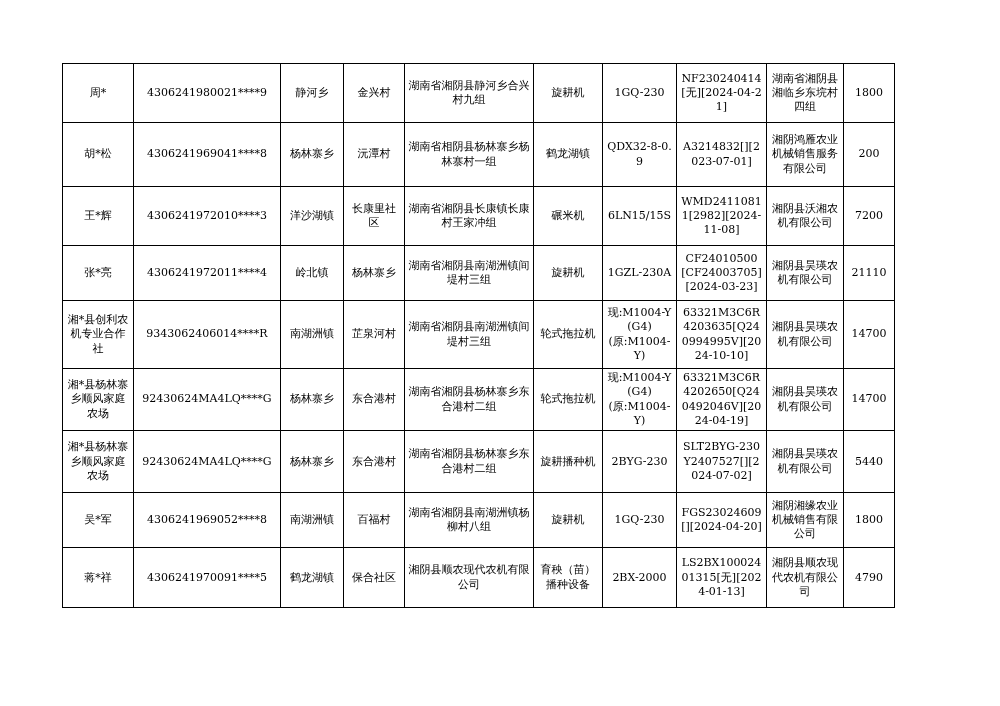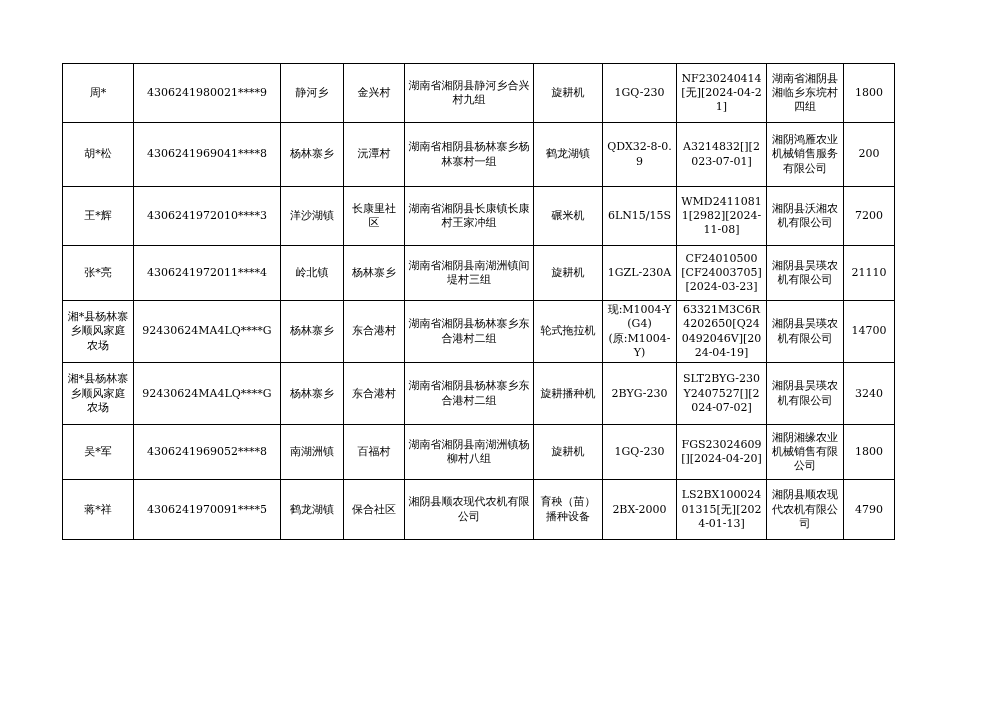--- a/index.html
+++ b/index.html
@@ -95,20 +95,33 @@
           <td>4306241972011****4</td>
           <td>岭北镇</td>
           <td>杨林寨乡</td>
           <td>湖南省湘阴县南湖洲镇间堤村三组</td>
           <td>旋耕机</td>
           <td>1GZL-230A</td>
           <td>CF24010500[CF24003705][2024-03-23]</td>
           <td>湘阴县昊瑛农机有限公司</td>
           <td>21110</td>
         </tr>
+        <tr style="height: 68px;">
+          <td>湘*县创利农机专业合作社</td>
+          <td>9343062406014****R</td>
+          <td>南湖洲镇</td>
+          <td>芷泉河村</td>
+          <td>湖南省湘阴县南湖洲镇间堤村三组</td>
+          <td>轮式拖拉机</td>
+          <td>现:M1004-Y(G4)
+(原:M1004-Y)</td>
+          <td>63321M3C6R4203635[Q240994995V][2024-10-10]</td>
+          <td>湘阴县昊瑛农机有限公司</td>
+          <td>14700</td>
+        </tr>
         <tr style="height: 57px;">
           <td>湘*县杨林寨乡顺风家庭农场</td>
           <td>92430624MA4LQ****G</td>
           <td>杨林寨乡</td>
           <td>东合港村</td>
           <td>湖南省湘阴县杨林寨乡东合港村二组</td>
           <td>轮式拖拉机</td>
           <td>现:M1004-Y(G4)
 (原:M1004-Y)</td>
           <td>63321M3C6R4202650[Q240492046V][2024-04-19]</td>
@@ -118,21 +131,21 @@
         <tr style="height: 62px;">
           <td>湘*县杨林寨乡顺风家庭农场</td>
           <td>92430624MA4LQ****G</td>
           <td>杨林寨乡</td>
           <td>东合港村</td>
           <td>湖南省湘阴县杨林寨乡东合港村二组</td>
           <td>旋耕播种机</td>
           <td>2BYG-230</td>
           <td>SLT2BYG-230Y2407527[][2024-07-02]</td>
           <td>湘阴县昊瑛农机有限公司</td>
-          <td>3240</td>
+          <td>5440</td>
         </tr>
         <tr style="height: 55px;">
           <td>吴*军</td>
           <td>4306241969052****8</td>
           <td>南湖洲镇</td>
           <td>百福村</td>
           <td>湖南省湘阴县南湖洲镇杨柳村八组</td>
           <td>旋耕机</td>
           <td>1GQ-230</td>
           <td>FGS23024609[][2024-04-20]</td>

